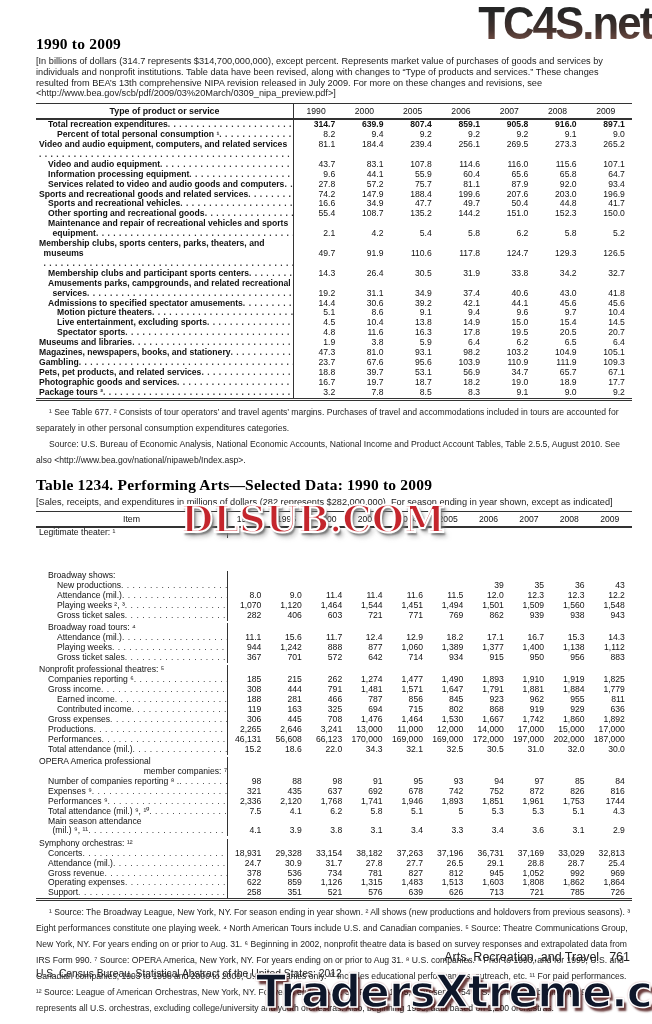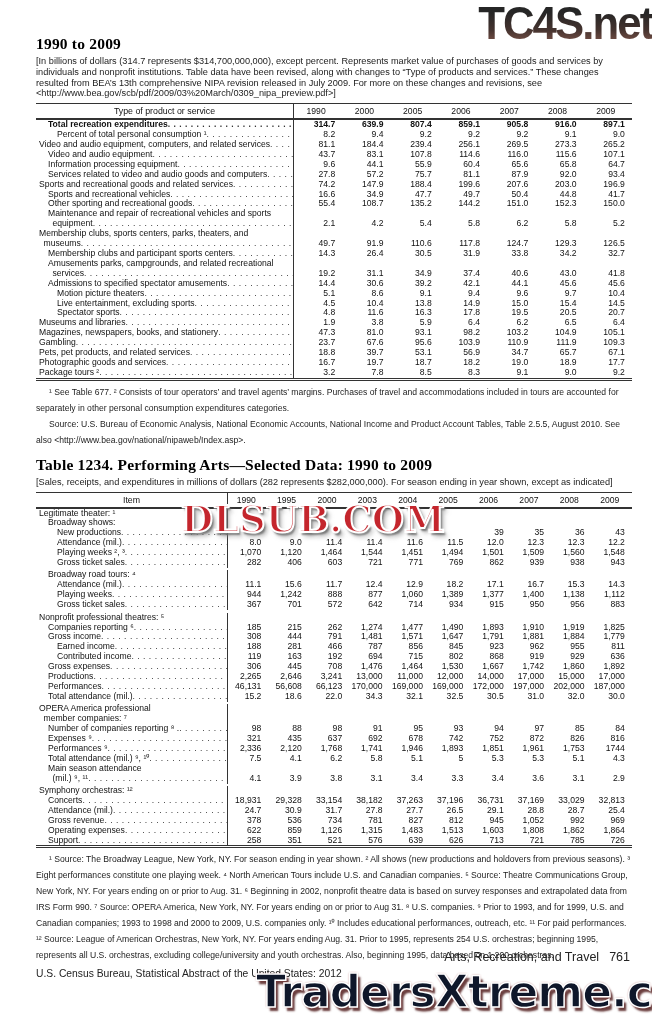--- a/index.html
+++ b/index.html
@@ -17,21 +17,21 @@
   .note { font-size:9.2px; line-height:10.8px; margin-top:4px; width:582px; color:#1c1c1c; }
 
   .tbl { margin-top:4px; border-top:1px solid #333; border-bottom:3px double #333; font-size:8.6px; }
   .trow { display:flex; align-items:baseline; min-height:9.9px; line-height:9.9px; }
   .trow.gap { margin-top:2.5px; }
   .trow.bold { font-weight:bold; }
   .thead { border-bottom:2px solid #333; }
   .thead .lab, .thead .val { padding-top:3px; padding-bottom:2px; line-height:9px; }
   .lab { flex:0 0 auto; display:flex; overflow:hidden; border-right:1px solid #333; box-sizing:border-box; align-items:baseline; }
   .lab.head { justify-content:center; font-size:8.8px; }
-  .t1233 .lab { width:258px; }
+  .t1233 .lab { width:258px;font-weight:bold; }
   .t1233 .val { width:48.28px; }
   .t1234 .lab { width:192px; }
   .t1234 .val { width:40.4px; }
   .val { text-align:right; padding-right:7px; box-sizing:border-box; white-space:nowrap; flex:0 0 auto; }
   .thead .val { text-align:center; padding-right:4px; }
   .lt { white-space:nowrap; }
   .dots { flex:1 1 auto; overflow:hidden; white-space:nowrap; color:#333; }
   .dots::after { content:" . . . . . . . . . . . . . . . . . . . . . . . . . . . . . . . . . . . . . . . . . . . . . . . . . . . . . . . . . ."; letter-spacing:0.5px; }
 
   .fns { margin-top:3px; }
@@ -116,21 +116,21 @@
           </div>
           <div class="val">8.2</div>
           <div class="val">9.4</div>
           <div class="val">9.2</div>
           <div class="val">9.2</div>
           <div class="val">9.2</div>
           <div class="val">9.1</div>
           <div class="val">9.0</div>
         </div>
         <div class="trow">
-          <div class="lab" style="padding-left: 3px;">
+          <div class="lab" style="padding-left: 3px; flex-direction: column;">
             <span class="lt">Video and audio equipment, computers, and related services</span>
             <span class="dots"></span>
           </div>
           <div class="val">81.1</div>
           <div class="val">184.4</div>
           <div class="val">239.4</div>
           <div class="val">256.1</div>
           <div class="val">269.5</div>
           <div class="val">273.3</div>
           <div class="val">265.2</div>
@@ -244,21 +244,21 @@
           </div>
           <div class="val"></div>
           <div class="val"></div>
           <div class="val"></div>
           <div class="val"></div>
           <div class="val"></div>
           <div class="val"></div>
           <div class="val"></div>
         </div>
         <div class="trow">
-          <div class="lab" style="padding-left: 7.5px;">
+          <div class="lab" style="padding-left: 7.5px; flex-direction: column;">
             <span class="lt">museums</span>
             <span class="dots"></span>
           </div>
           <div class="val">49.7</div>
           <div class="val">91.9</div>
           <div class="val">110.6</div>
           <div class="val">117.8</div>
           <div class="val">124.7</div>
           <div class="val">129.3</div>
           <div class="val">126.5</div>
@@ -467,21 +467,21 @@
             <div class="val"></div>
             <div class="val"></div>
             <div class="val"></div>
             <div class="val"></div>
             <div class="val"></div>
             <div class="val"></div>
             <div class="val"></div>
             <div class="val"></div>
           </div>
           <div class="trow">
-            <div class="lab" style="padding-left: 12px;">
+            <div class="lab" style="padding-left: 12px; margin-top: 33px;">
               <span class="lt">Broadway shows:</span>
             </div>
             <div class="val"></div>
             <div class="val"></div>
             <div class="val"></div>
             <div class="val"></div>
             <div class="val"></div>
             <div class="val"></div>
             <div class="val"></div>
             <div class="val"></div>
@@ -678,21 +678,21 @@
             <div class="val">955</div>
             <div class="val">811</div>
           </div>
           <div class="trow">
             <div class="lab" style="padding-left: 21px;">
               <span class="lt">Contributed income</span>
               <span class="dots"></span>
             </div>
             <div class="val">119</div>
             <div class="val">163</div>
-            <div class="val">192</div>
+            <div class="val">325</div>
             <div class="val">694</div>
             <div class="val">715</div>
             <div class="val">802</div>
             <div class="val">868</div>
             <div class="val">919</div>
             <div class="val">929</div>
             <div class="val">636</div>
           </div>
           <div class="trow">
             <div class="lab" style="padding-left: 12px;">
@@ -767,21 +767,21 @@
             <div class="val"></div>
             <div class="val"></div>
             <div class="val"></div>
             <div class="val"></div>
             <div class="val"></div>
             <div class="val"></div>
             <div class="val"></div>
             <div class="val"></div>
           </div>
           <div class="trow">
-            <div class="lab" style="padding-left: 7.5px;">
+            <div class="lab" style="padding-left: 7.5px; justify-content: flex-end;">
               <span class="lt">member companies: ⁷</span>
             </div>
             <div class="val"></div>
             <div class="val"></div>
             <div class="val"></div>
             <div class="val"></div>
             <div class="val"></div>
             <div class="val"></div>
             <div class="val"></div>
             <div class="val"></div>

